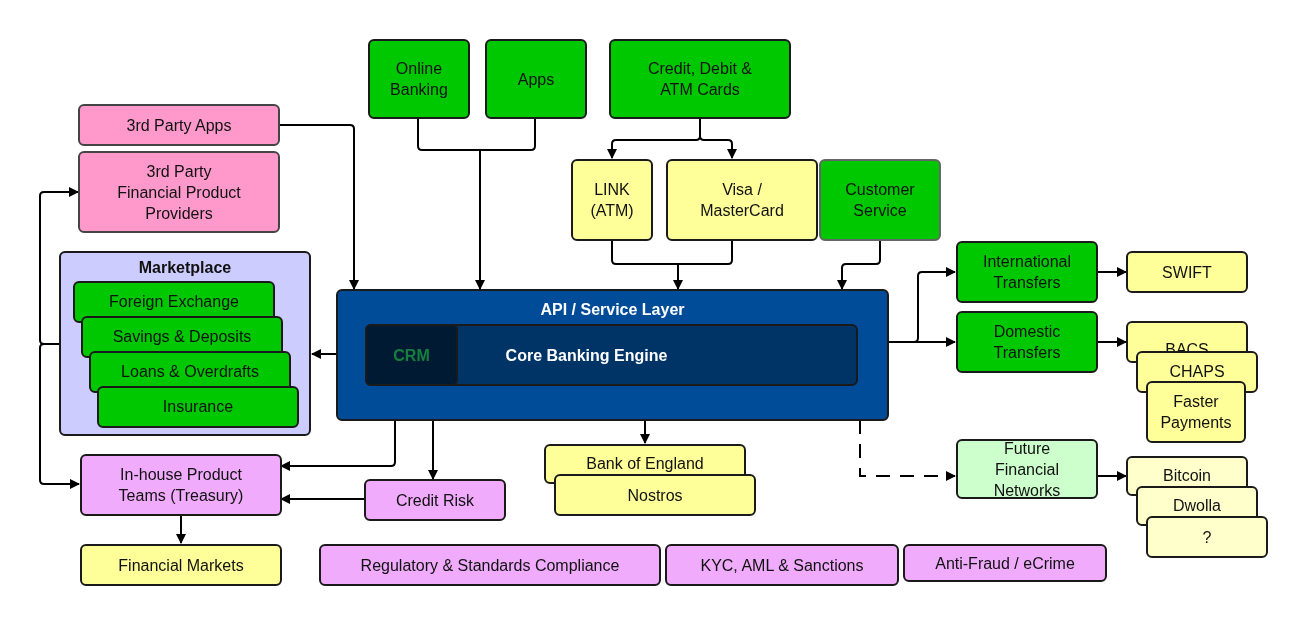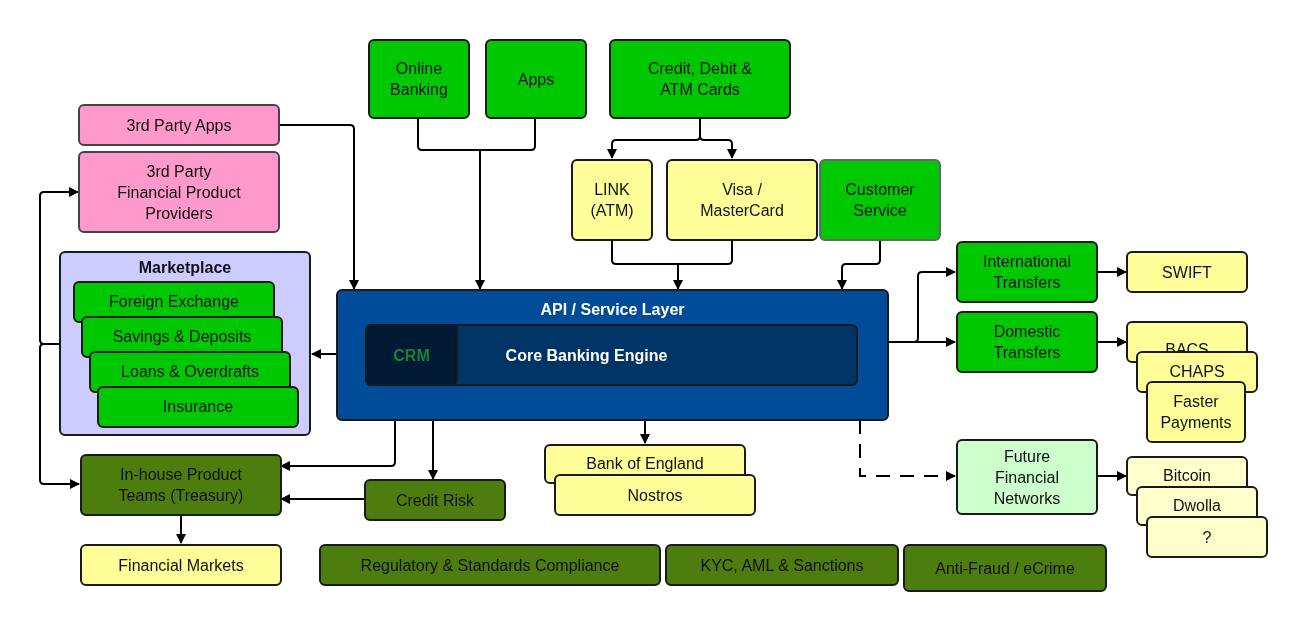--- a/index.html
+++ b/index.html
@@ -7,21 +7,21 @@
          font-family: "Liberation Sans", sans-serif; }
   #wires { position: absolute; left: 0; top: 0; width: 1308px; height: 625px; z-index: 1; }
   .box { position: absolute; box-sizing: border-box; border: 2px solid #1a1a1a; border-radius: 6px;
          display: flex; align-items: center; justify-content: center; text-align: center;
          font-size: 16px; line-height: 21px; color: #111; z-index: 2; white-space: pre-line; }
   .green { background: #00c800; }
   .green-grey { background: #00c800; border-color: #666666; }
   .yellow { background: #ffff99; }
   .paleyellow { background: #ffffcc; }
   .pink { background: #ff99cc; border-color: #444; }
-  .purple { background: #4d7c0f; }
+  .purple { background: #f0abfc; }
   .lavender { background: #ccccff; align-items: flex-start; padding-top: 4px; font-weight: bold; }
   .palegreen { background: #ccffcc; }
   .api { background: #004c99; color: #ffffff; font-weight: bold; align-items: flex-start; padding-top: 8px; }
   .core { background: #003366; color: #ffffff; font-weight: bold; }
   .crm { background: #001a33; color: #15803d; font-weight: bold; }
 </style>
 </head>
 <body>
 
 <svg id="wires" viewBox="0 0 1308 625">
@@ -103,21 +103,21 @@
 </div>
 <div class="box core" style="left:365px;top:324px;width:493px;height:62px;z-index:3;padding-left:70px;">
   <span style="margin-right:120px;">Core Banking Engine</span>
 </div>
 <div class="box crm" style="left:365px;top:324px;width:93px;height:62px;z-index:4;">CRM</div>
 
 <div class="box green" style="left:956px;top:241px;width:142px;height:62px;">International
 Transfers</div>
 <div class="box green" style="left:956px;top:311px;width:142px;height:62px;">Domestic
 Transfers</div>
-<div class="box palegreen" style="left:956px;top:439px;width:142px;height:76px;">Future
+<div class="box palegreen" style="left:956px;top:439px;width:142px;height:60px;">Future
 Financial
 Networks</div>
 
 <div class="box yellow" style="left:1126px;top:251px;width:122px;height:42px;">SWIFT</div>
 <div class="box yellow" style="left:1126px;top:321px;width:122px;height:42px;align-items:flex-start;padding-top:16px;z-index:3;">BACS</div>
 <div class="box yellow" style="left:1136px;top:351px;width:122px;height:42px;align-items:flex-start;padding-top:8px;z-index:4;">CHAPS</div>
 <div class="box yellow" style="left:1146px;top:381px;width:100px;height:62px;z-index:5;">Faster
 Payments</div>
 
 <div class="box paleyellow" style="left:1126px;top:456px;width:122px;height:40px;align-items:flex-start;padding-top:7px;z-index:3;">Bitcoin</div>
@@ -126,13 +126,13 @@
 
 <div class="box purple" style="left:80px;top:454px;width:202px;height:62px;">In-house Product
 Teams (Treasury)</div>
 <div class="box purple" style="left:364px;top:479px;width:142px;height:42px;">Credit Risk</div>
 <div class="box yellow" style="left:80px;top:544px;width:202px;height:42px;">Financial Markets</div>
 <div class="box yellow" style="left:544px;top:444px;width:202px;height:40px;align-items:flex-start;padding-top:7px;z-index:3;">Bank of England</div>
 <div class="box yellow" style="left:554px;top:474px;width:202px;height:42px;z-index:4;">Nostros</div>
 
 <div class="box purple" style="left:319px;top:544px;width:342px;height:42px;">Regulatory &amp; Standards Compliance</div>
 <div class="box purple" style="left:665px;top:544px;width:234px;height:42px;">KYC, AML &amp; Sanctions</div>
-<div class="box purple" style="left:903px;top:544px;width:204px;height:48px;">Anti-Fraud / eCrime</div>
+<div class="box purple" style="left:903px;top:544px;width:204px;height:38px;">Anti-Fraud / eCrime</div>
 
 </body></html>

